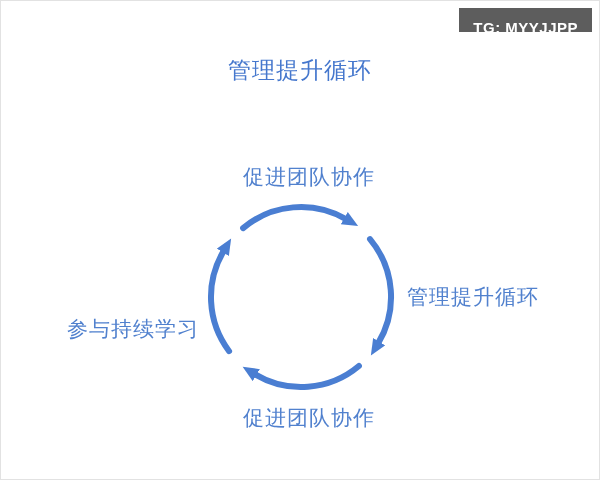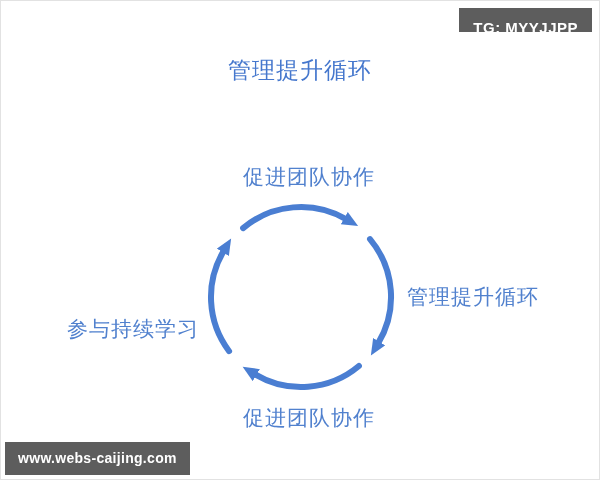--- a/index.html
+++ b/index.html
@@ -92,15 +92,14 @@
   </svg>
 
   <div class="step step-top">促进团队协作</div>
 
   <div class="step step-right">管理提升循环</div>
 
   <div class="step step-bottom">促进团队协作</div>
 
   <div class="step step-left">参与持续学习</div>
 
-  <div class="badge badge-site">www.webs-caijing.com</div>
 
 </div>
 
 </body></html>

